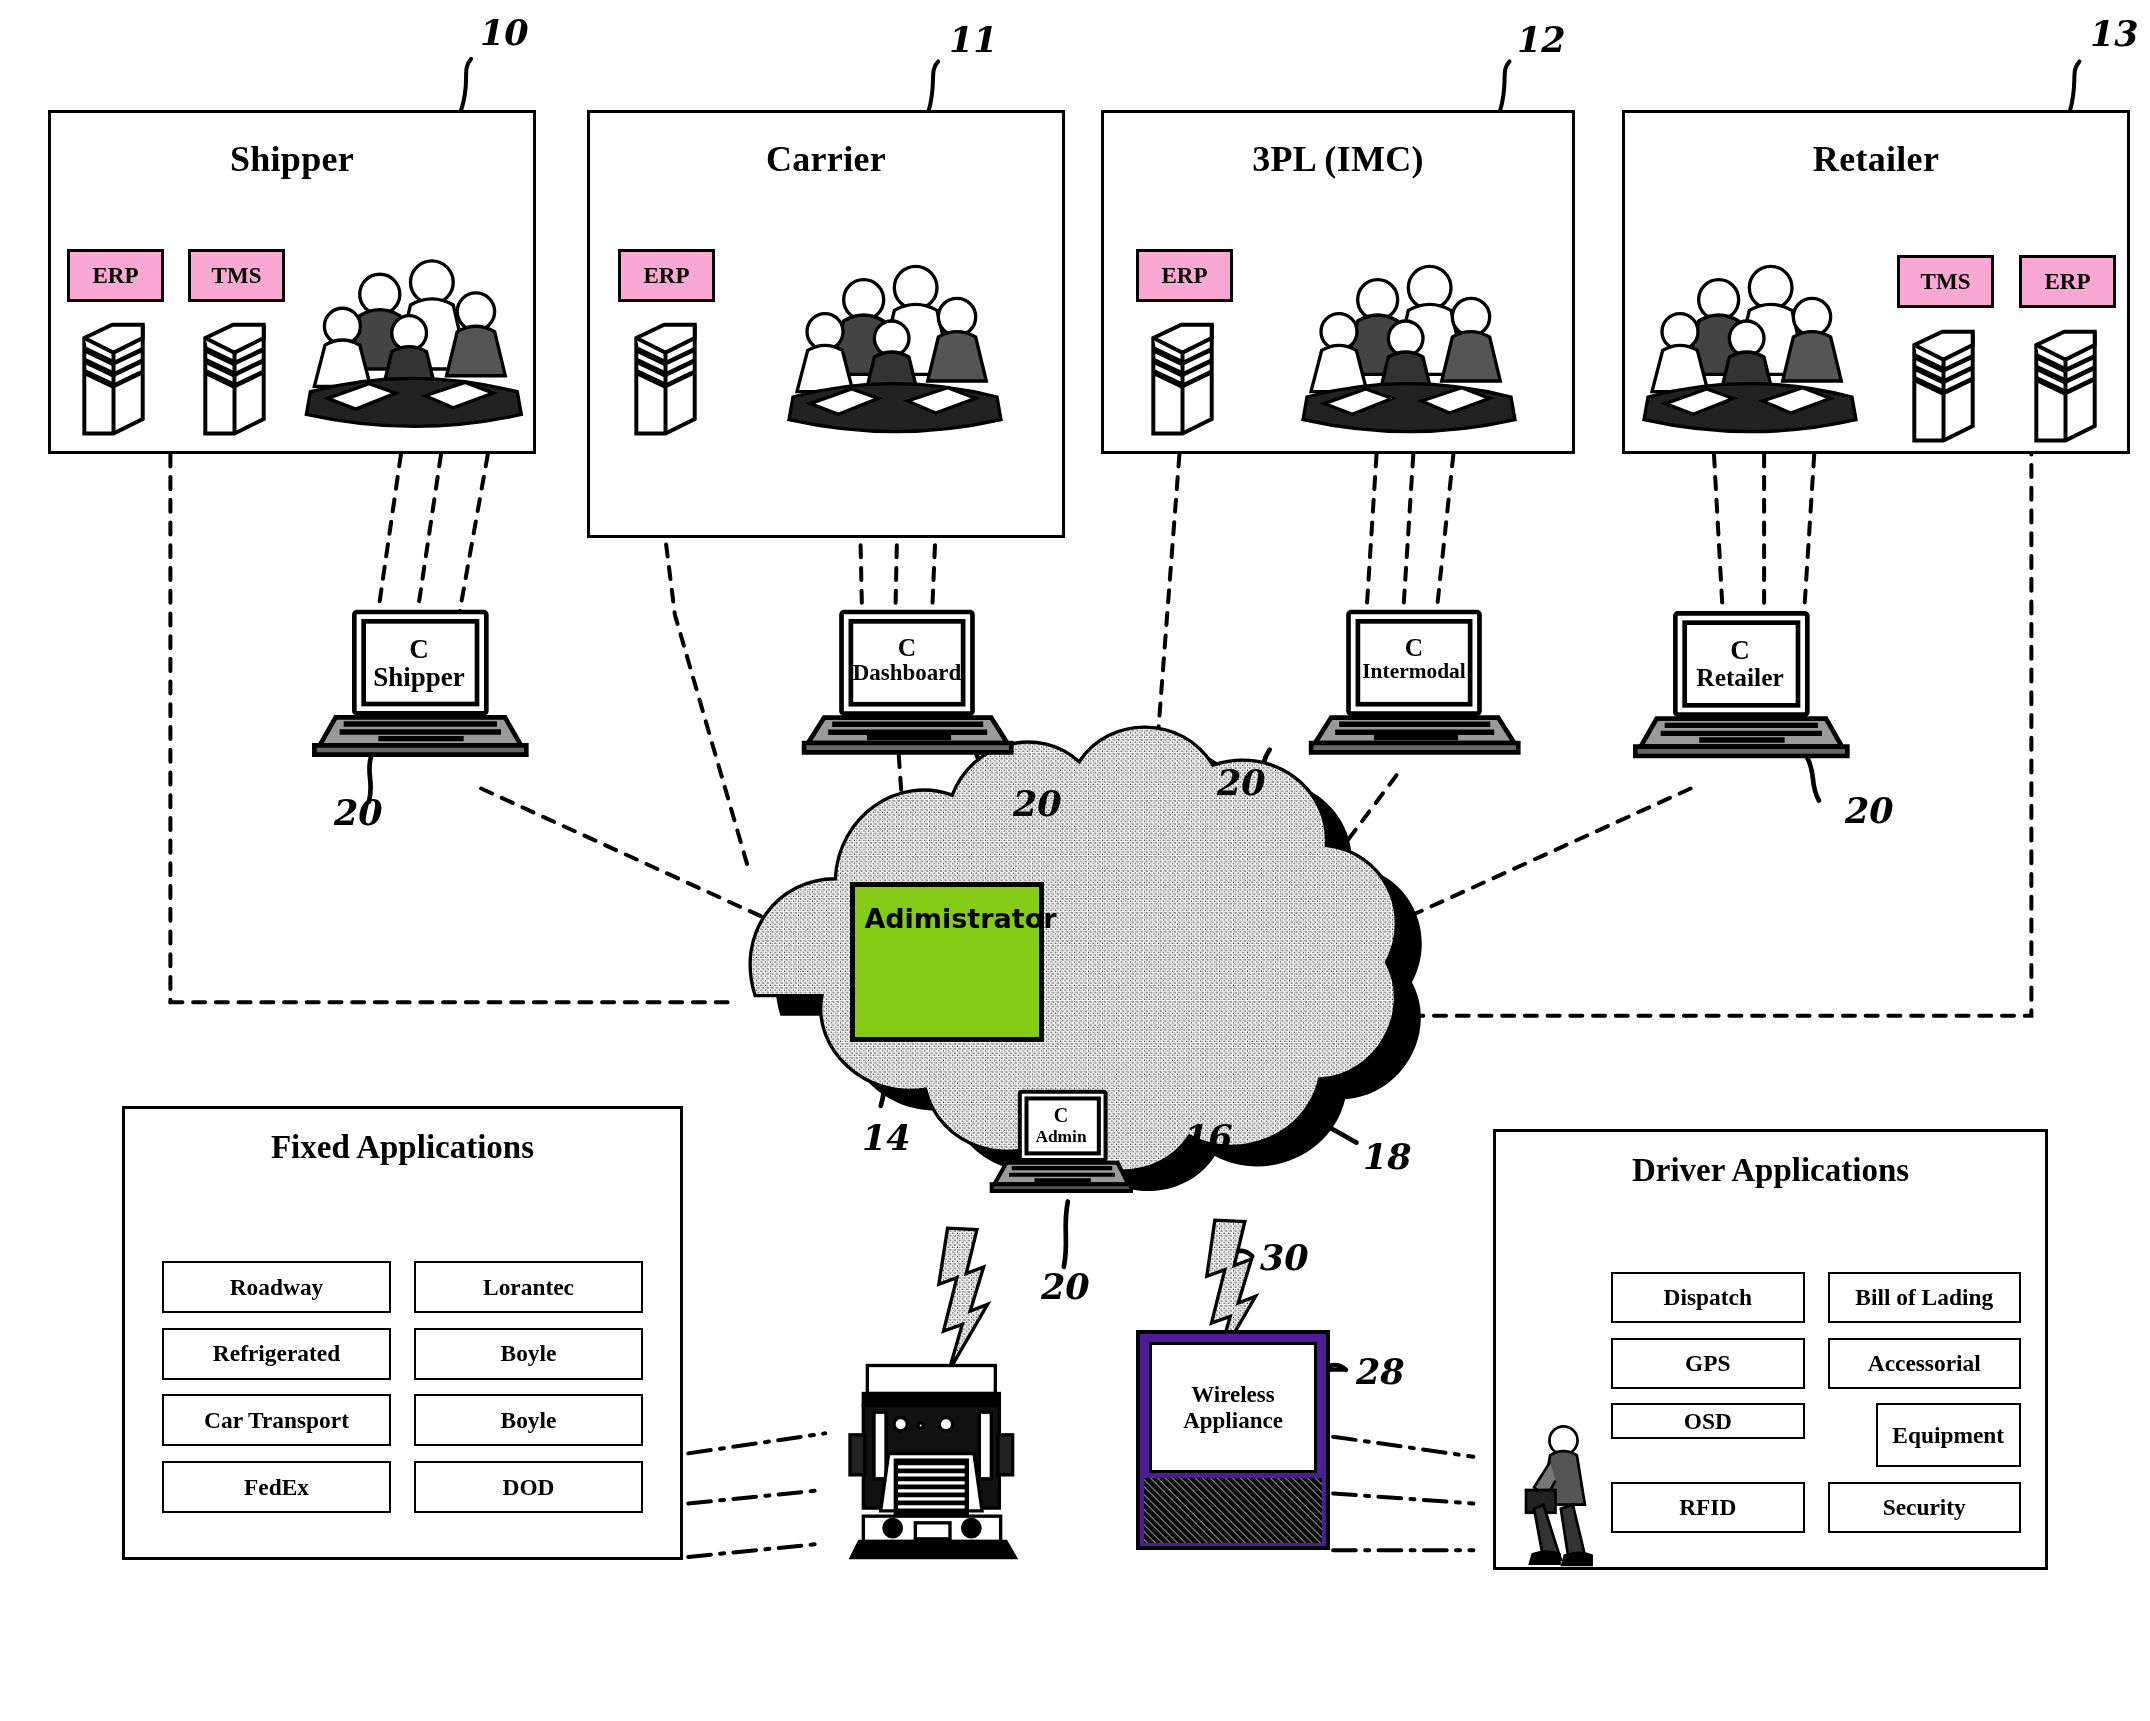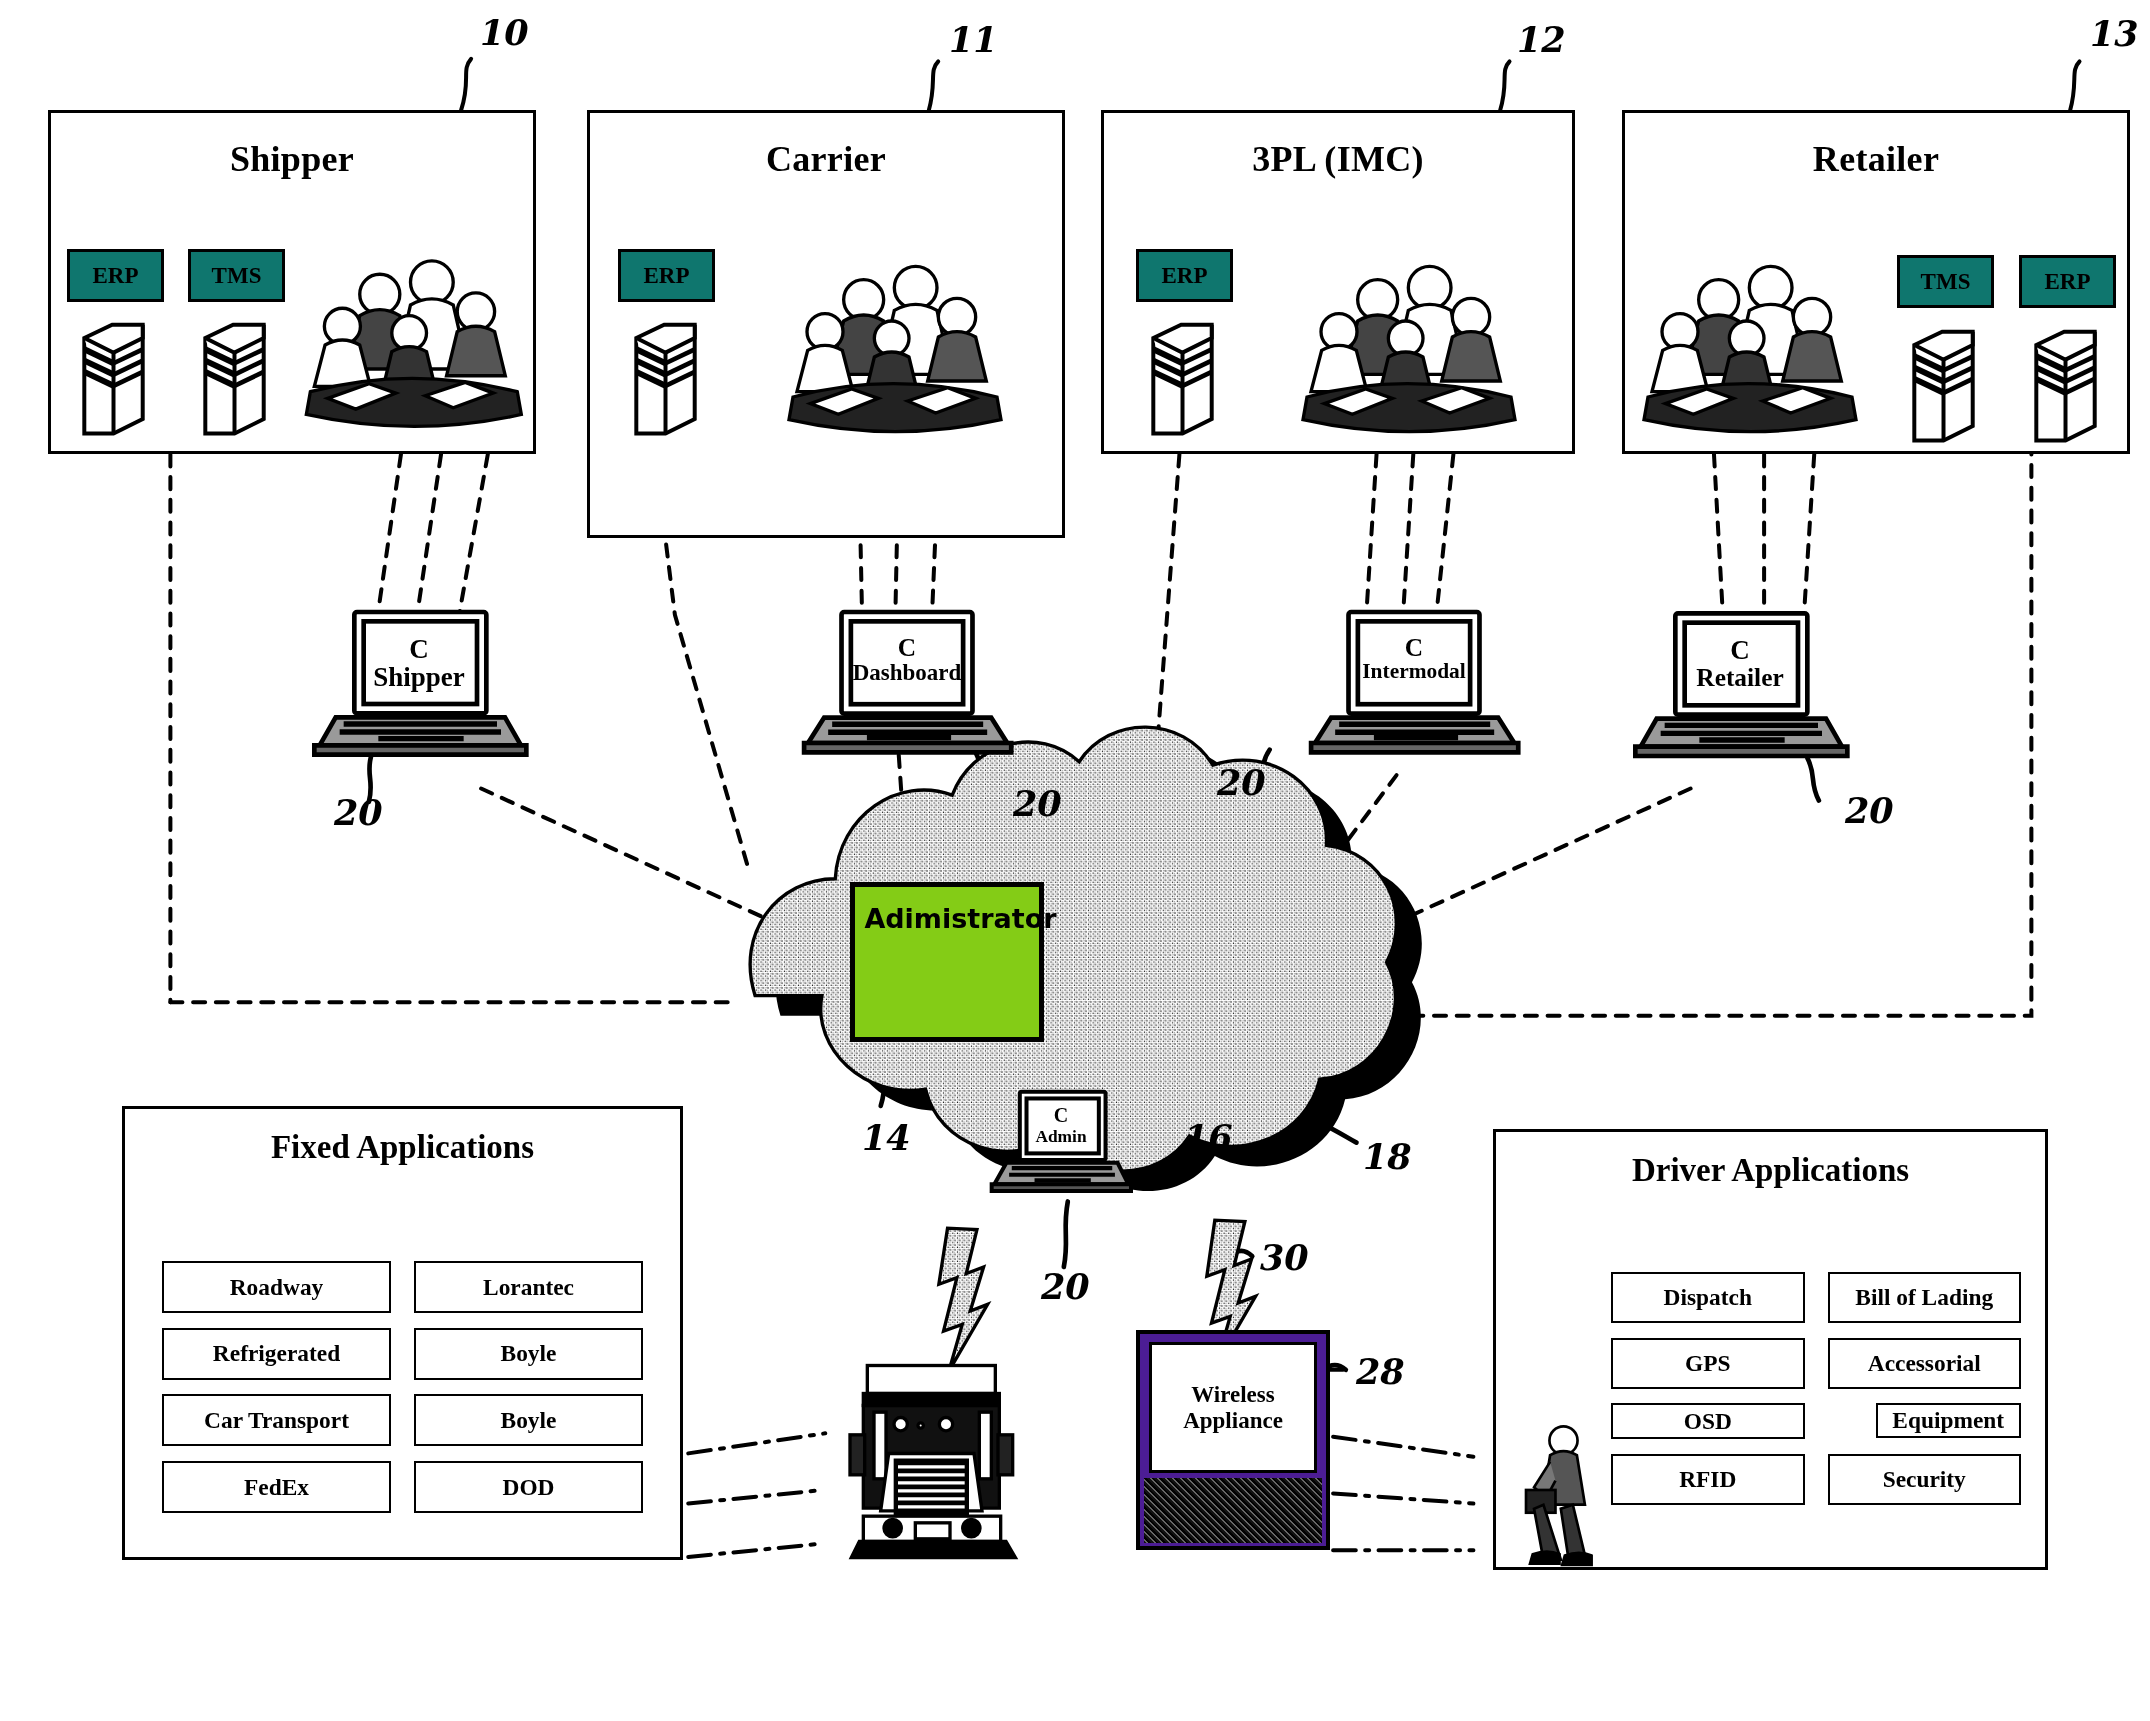--- a/index.html
+++ b/index.html
@@ -9,21 +9,21 @@
 
   
   .abs{position:absolute;}
 
   
   .party{position:absolute;border:3.3px solid #000;background:#fff;box-sizing:border-box;}
   .party-title{position:absolute;left:0;right:0;top:25.4px;text-align:center;
       font-weight:bold;font-size:36px;letter-spacing:0.3px;font-family:"Liberation Serif",serif;}
 
   
-  .appbox{position:absolute;border:3.3px solid #000;background:#0f766e;box-sizing:border-box;
+  .appbox{position:absolute;border:3.3px solid #000;background:#f9a8d4;box-sizing:border-box;
       display:flex;align-items:center;justify-content:center;
       font-weight:bold;font-size:23px;font-family:"Liberation Serif",serif;}
 
   
   .tower{position:absolute;}
 
   
   .laptop{position:absolute;}
   .laptop .scr-txt{position:absolute;left:0;right:0;text-align:center;
       font-family:"Liberation Serif",serif;font-weight:bold;line-height:1.02;}
@@ -488,21 +488,21 @@
         </div>
     <div class="appcell" style="height:51px;">
           <span>GPS</span>
         </div>
     <div class="appcell" style="height:51px;">
           <span>Accessorial</span>
         </div>
     <div class="appcell" style="height:36px;">
           <span>OSD</span>
         </div>
-    <div class="appcell" style="height:35px;margin-left:48px;">
+    <div class="appcell" style="height:64px;margin-left:48px;">
           <span>Equipment</span>
         </div>
     <div class="appcell" style="height:51px;">
           <span>RFID</span>
         </div>
     <div class="appcell" style="height:51px;">
           <span>Security</span>
         </div>
   </div>
 </div>

